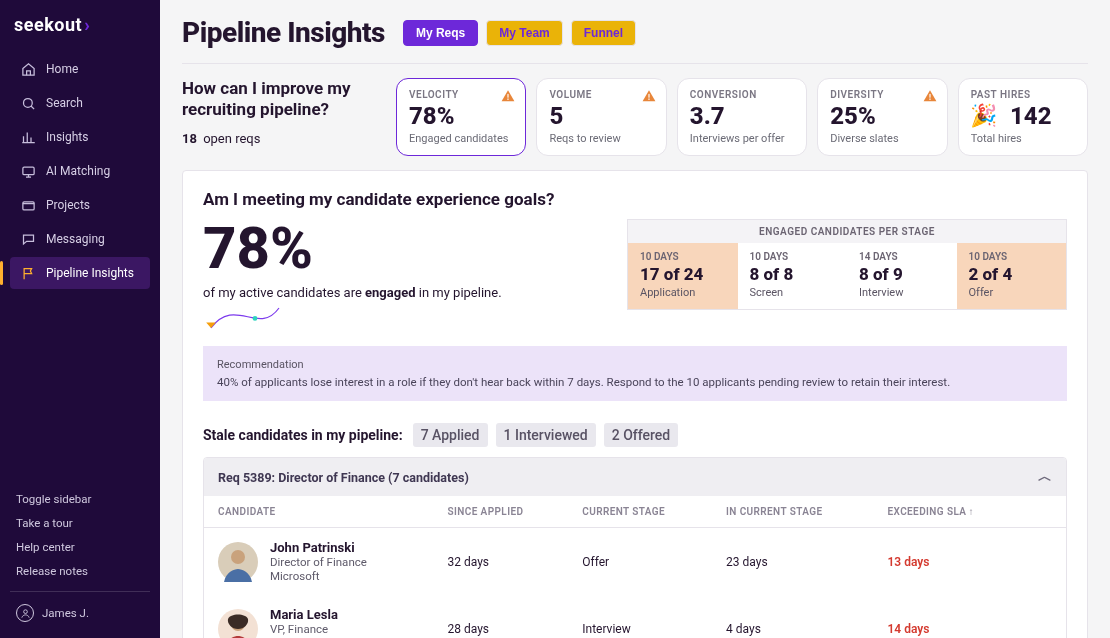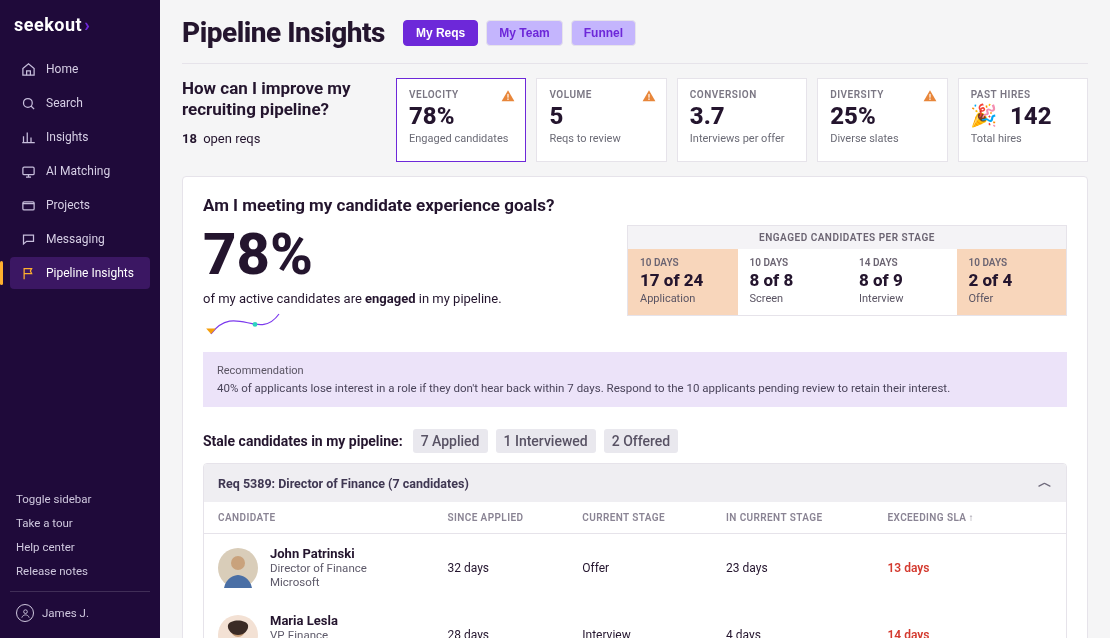--- a/index.html
+++ b/index.html
@@ -45,30 +45,30 @@
   .sidebar-footer{margin-top:auto;font-size:11.5px;color:#cfc8de}
   .sidebar-footer .flink{padding:5px 6px;cursor:pointer}
   .sidebar-footer hr{border:none;border-top:1px solid rgba(255,255,255,.15);margin:8px 0}
   .user{display:flex;align-items:center;gap:8px;padding:4px 6px}
   .user .av{width:18px;height:18px;border-radius:50%;border:1.5px solid #cfc8de;display:inline-flex;align-items:center;justify-content:center}
   
   .main{flex:1;padding:16px 22px 0 22px;overflow:hidden}
   .titlebar{display:flex;align-items:center;gap:18px;border-bottom:1px solid var(--line);padding-bottom:14px}
   h1{margin:0;font-size:28px;font-weight:800;letter-spacing:-.5px}
   .tabs{display:flex;gap:8px}
-  .tab{border:1px solid var(--line);background:#c4b5fd;color:var(--purple);font-size:12px;padding:5px 12px;border-radius:4px;font-weight:600;cursor:pointer}
+  .tab{border:1px solid var(--line);background:#eab308;color:var(--purple);font-size:12px;padding:5px 12px;border-radius:4px;font-weight:600;cursor:pointer}
   .tab.sel{background:var(--purple);color:#fff;border-color:var(--purple)}
   
   .kpirow{display:flex;gap:14px;align-items:flex-start;margin-top:14px}
   .question{flex:0 0 200px}
   .question .q{font-size:17px;font-weight:700;line-height:1.25}
   .question .sub{margin-top:10px;font-size:13px;color:var(--ink)}
   .question .sub b{font-weight:700}
   .kpis{display:flex;gap:10px;flex:1}
-  .kpi{flex:1;background:#fff;border:1px solid var(--line);border-radius:0;padding:10px 12px 16px 12px;position:relative;min-width:100px}
+  .kpi{flex:1;background:#fff;border:1px solid var(--line);border-radius:12px;padding:10px 12px 10px 12px;position:relative;min-width:100px}
   .kpi .lbl{font-size:10px;letter-spacing:.5px;color:#7a7683;font-weight:600}
   .kpi .val{font-size:24px;font-weight:800;margin-top:2px}
   .kpi .desc{font-size:11px;color:var(--muted);margin-top:2px}
   .kpi .warn{position:absolute;top:10px;right:10px;width:14px;height:14px}
   .kpi.sel{border:1.5px solid var(--purple)}
   .kpi .emoji{font-size:22px;margin-right:6px}
   .kpi .rowv{display:flex;align-items:center;gap:6px}
   
   .panel{background:#fff;border:1px solid var(--line);border-radius:4px;margin-top:14px;padding:18px 20px 0 20px}
   .panel h2{margin:0;font-size:17px;font-weight:700}

